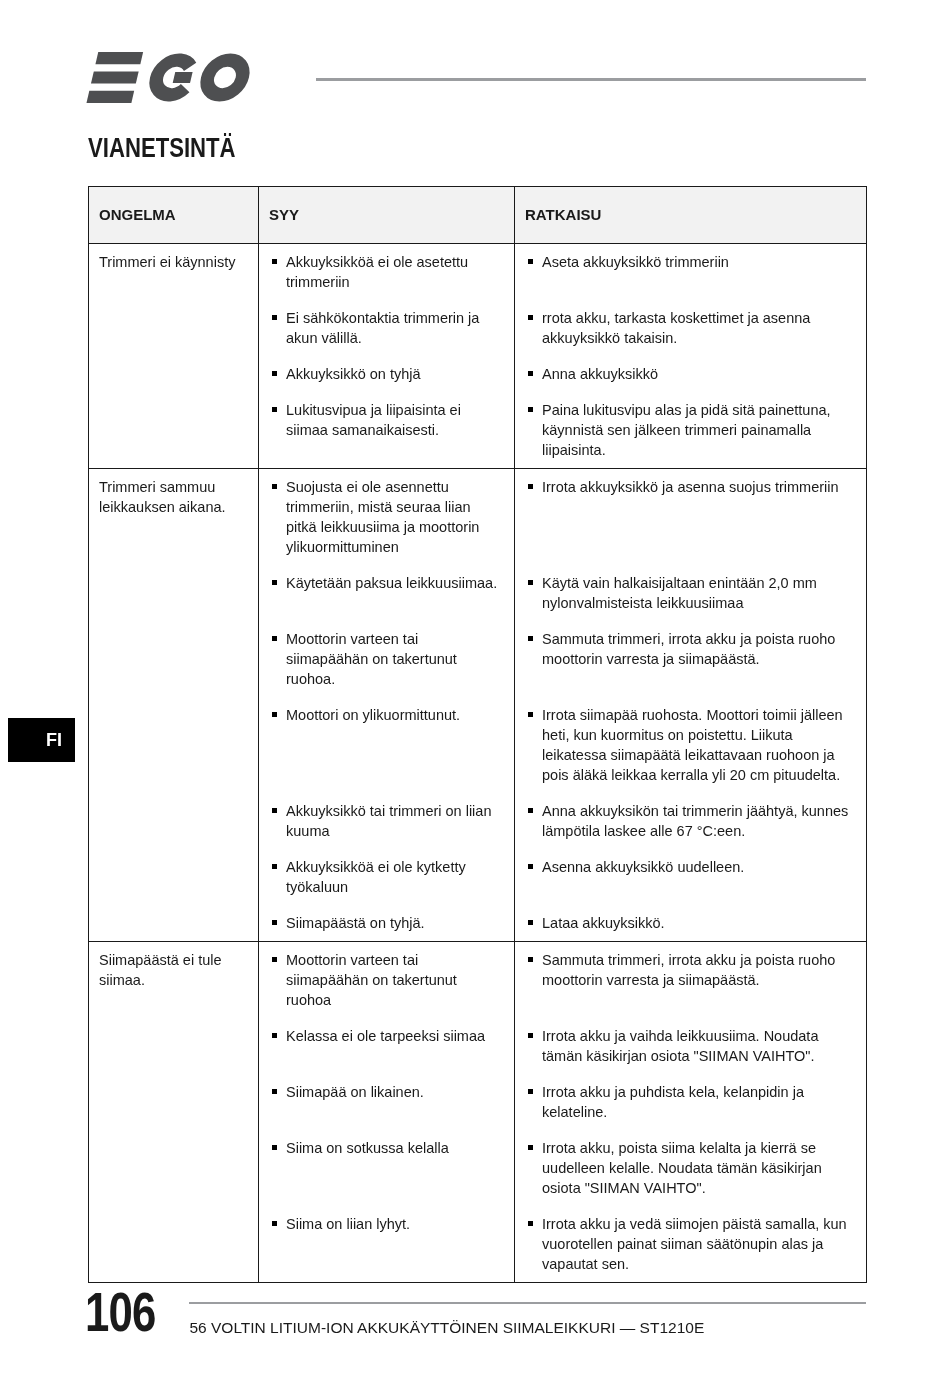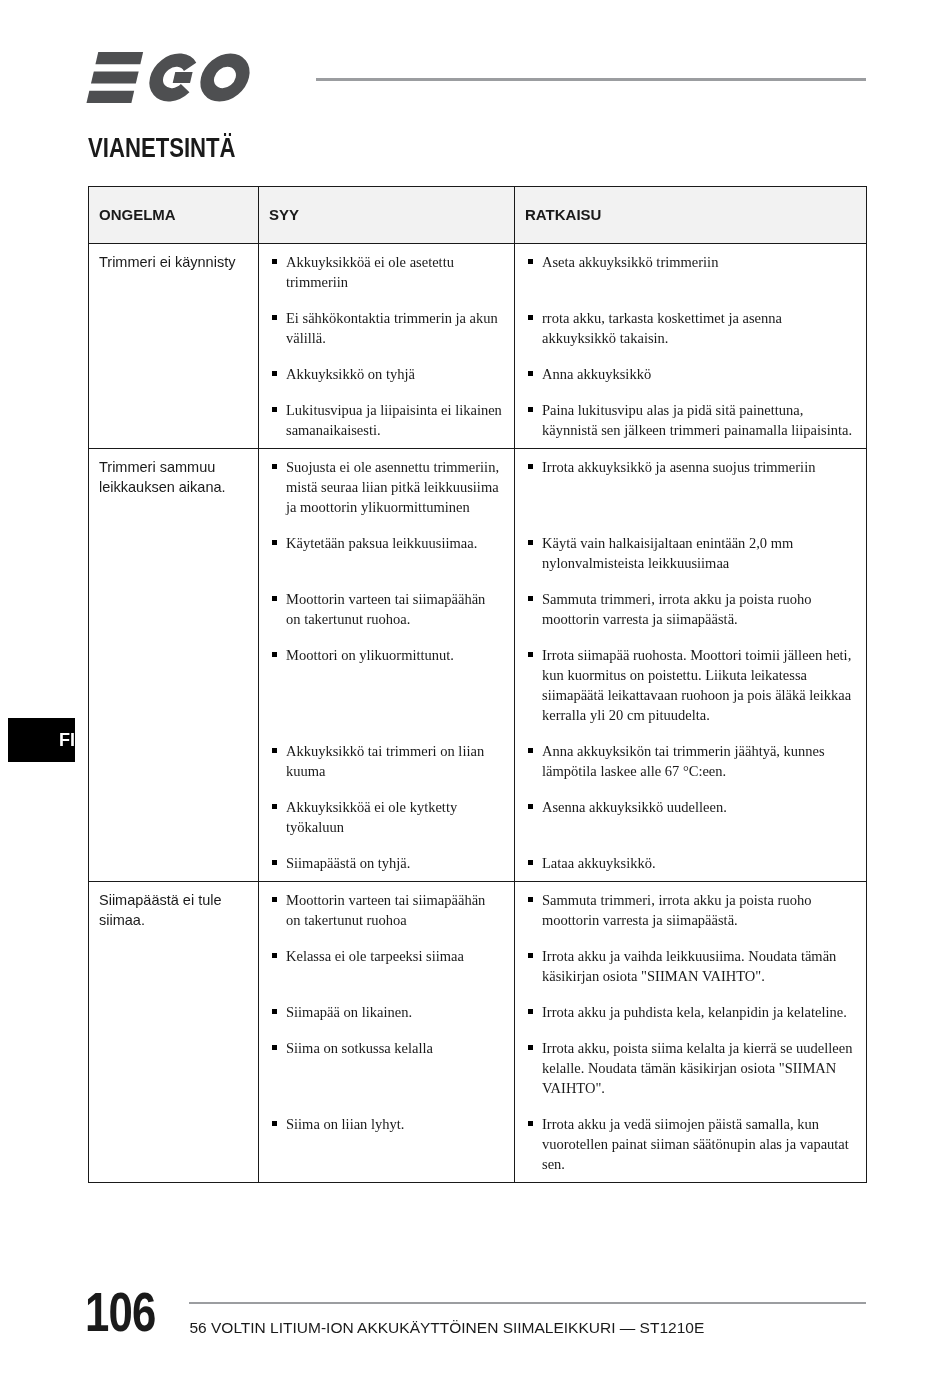--- a/index.html
+++ b/index.html
@@ -26,28 +26,28 @@
   }
   .col-problem { width:170px; } .col-cause { width:256px; } .col-solution { width:352px; }
   .ts-table th {
     text-align:left; background:#f2f2f2; font-size:15px; font-weight:bold;
     padding:18px 10px; border:1px solid #1a1a1a;
   }
   .ts-table td { border-left:1px solid #1a1a1a; border-right:1px solid #1a1a1a; vertical-align:top; }
   tr.group-start td { border-top:1px solid #1a1a1a; }
   .problem-cell { vertical-align:middle; padding:8px 10px; }
   .item-cell { padding:8px 12px 8px 10px; }
-  .item { display:flex;font-family:Liberation Serif, serif; }
+  .item { display:flex; }
   .bullet { flex:0 0 auto; width:5px; height:5px; background:#000; margin:7px 9px 0 3px; }
   .item-text { flex:1 1 auto; }
 
   .lang-tab {
     position:absolute; top:718px; left:8px; width:67px; height:44px;
     background:#000000; color:#ffffff; font-weight:bold; font-size:18px;
-    display:flex; align-items:center; justify-content:flex-end; 
+    display:flex; align-items:center; justify-content:flex-end; padding-right:13px;
   }
 
   .footer { position:absolute; top:1278px; left:85px; right:84px; display:flex; align-items:flex-end; }
   .page-number {
     font-size:56px; font-weight:bold; line-height:50px; letter-spacing:-1px;
     transform:scaleX(0.78); transform-origin:left center; flex:0 0 auto;
   }
   .footer-right { flex:1 1 auto; margin-left:14px; padding-top:24px; }
   .footer-rule { height:2px; background:#9b9da0; }
   .footer-text { margin-top:15px; font-size:15.5px; }
@@ -127,21 +127,21 @@
             <div class="item">
               <span class="bullet"></span>
               <span class="item-text">Anna akkuyksikkö</span>
             </div>
           </td>
         </tr>
         <tr>
           <td class="item-cell">
             <div class="item">
               <span class="bullet"></span>
-              <span class="item-text">Lukitusvipua ja liipaisinta ei likainen samanaikaisesti.</span>
+              <span class="item-text">Lukitusvipua ja liipaisinta ei siimaa samanaikaisesti.</span>
             </div>
           </td>
           <td class="item-cell">
             <div class="item">
               <span class="bullet"></span>
               <span class="item-text">Paina lukitusvipu alas ja pidä sitä painettuna, käynnistä sen jälkeen trimmeri painamalla liipaisinta.</span>
             </div>
           </td>
         </tr>
         <tr class="group-start">

